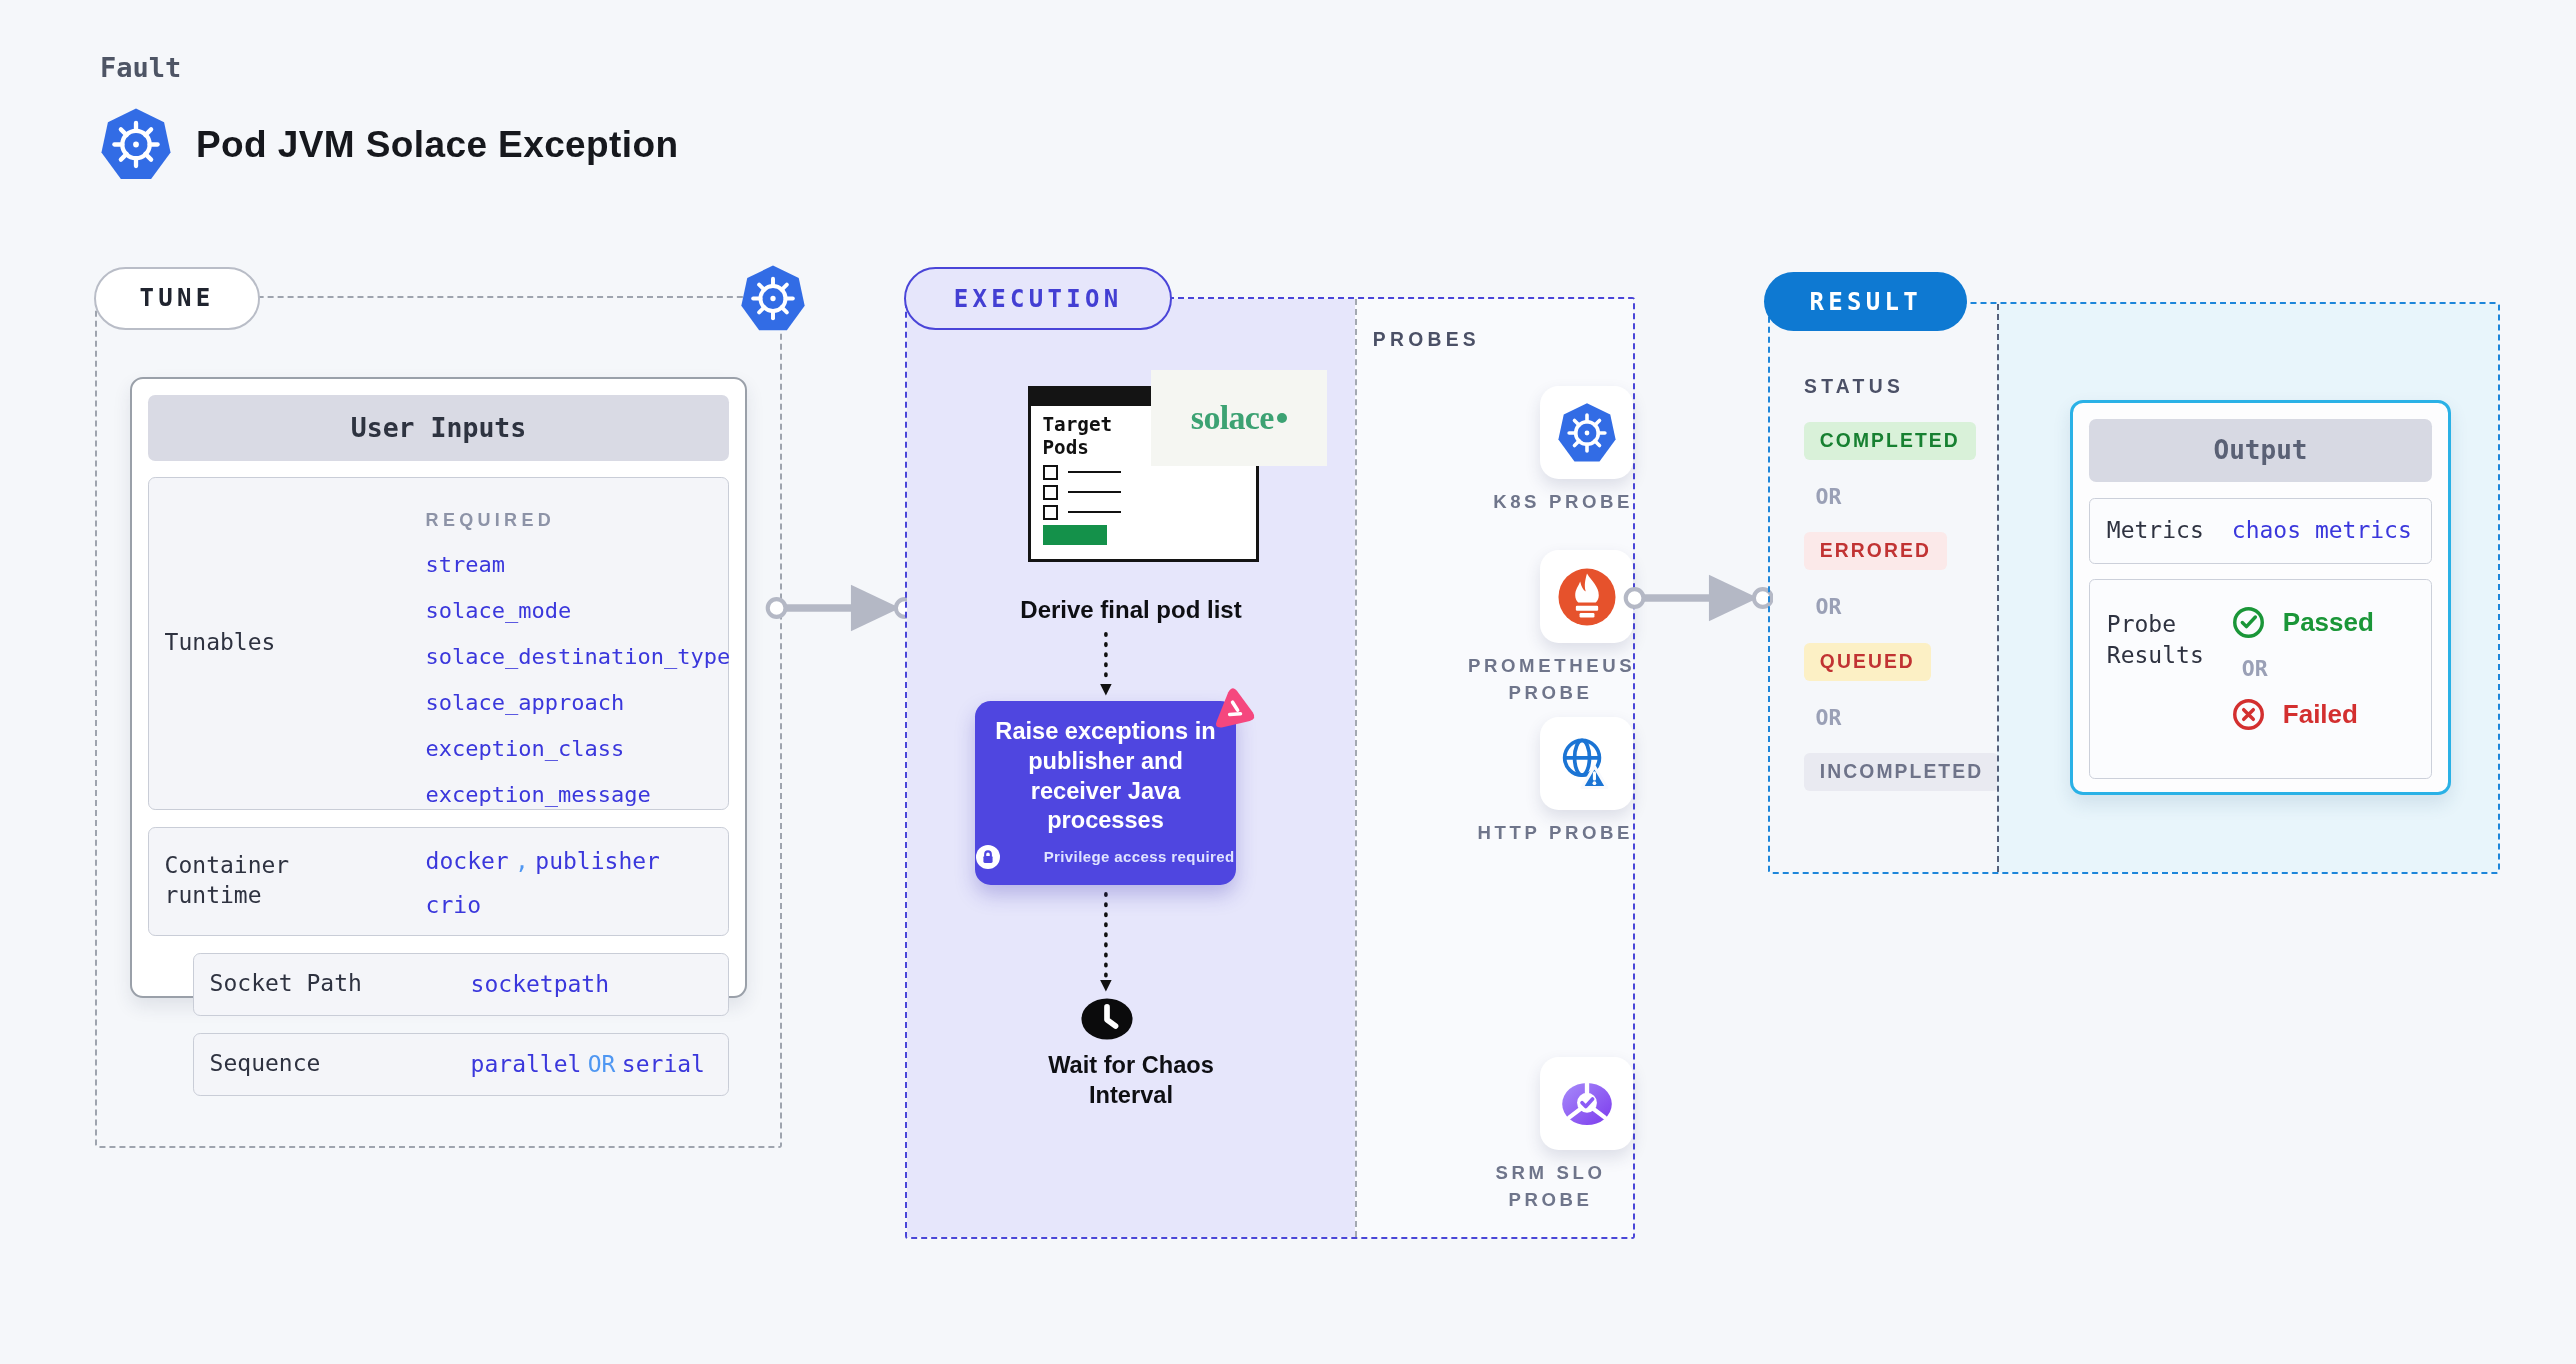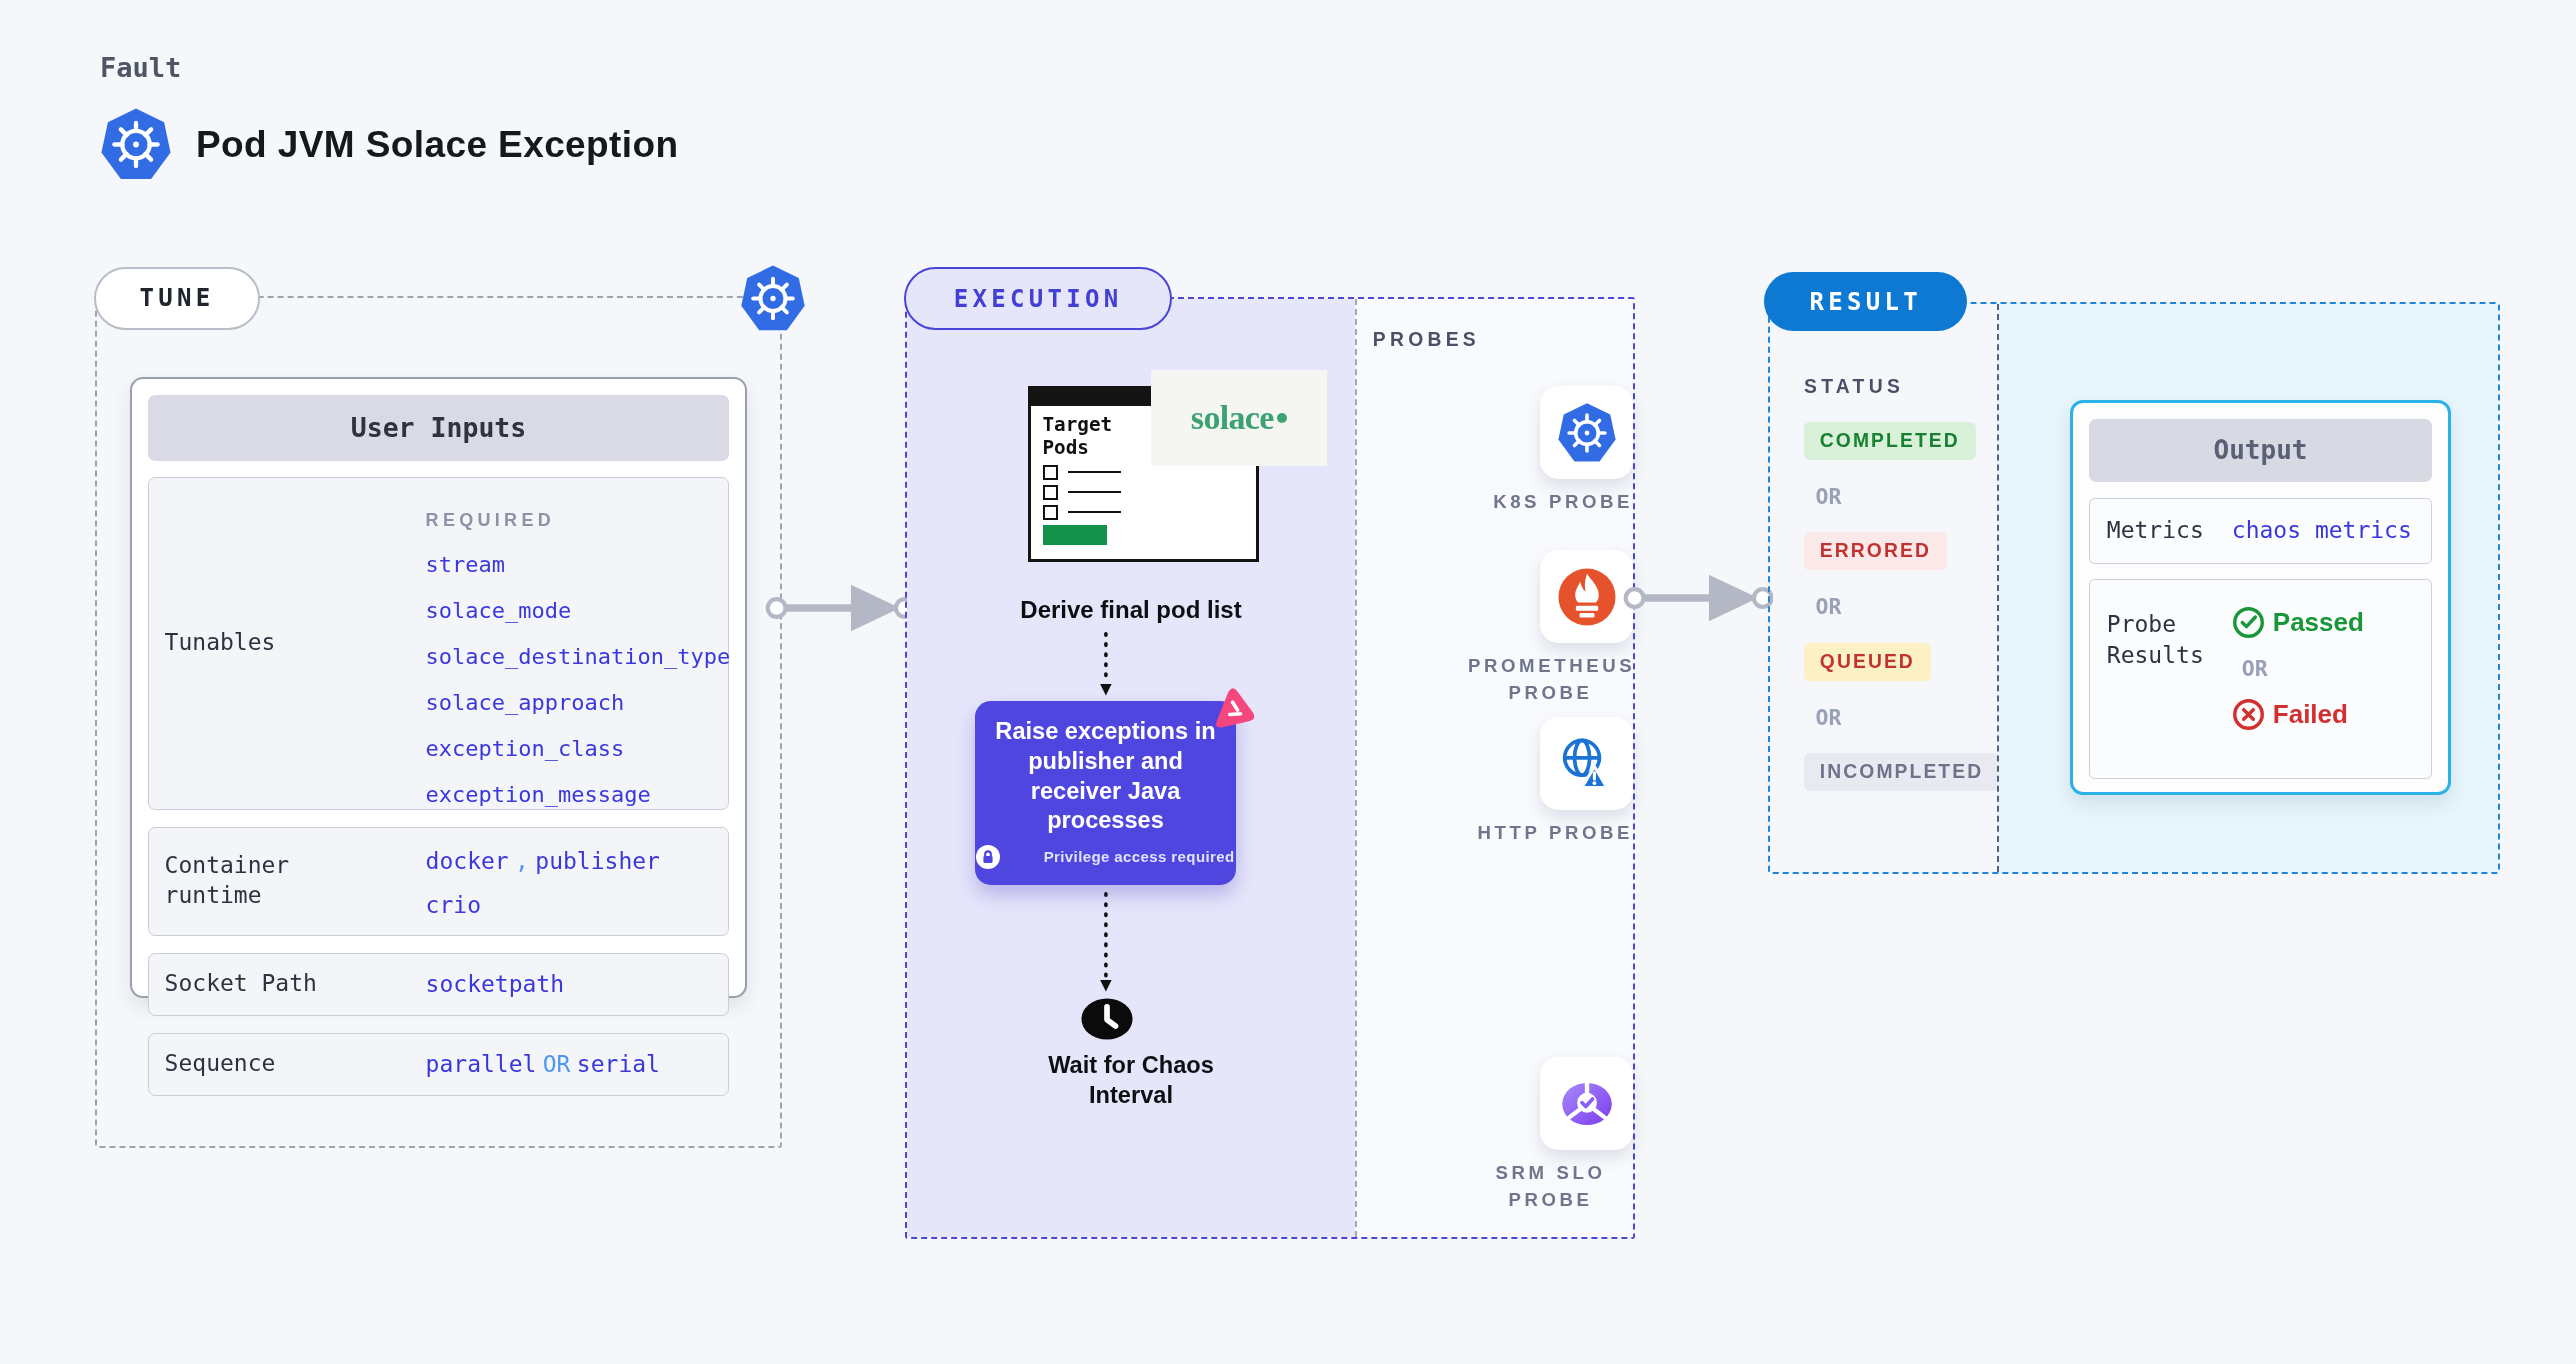--- a/index.html
+++ b/index.html
@@ -36,21 +36,21 @@
   .ui-row{border:1.4px solid #c9cdd7;border-radius:7.2px;background:#f4f5f9;display:flex;
           box-sizing:border-box;margin-bottom:17px;}
   .ui-row .row-label{flex:0 0 172px;padding-left:15.8px;display:flex;align-items:center;
           font-family:"DejaVu Sans Mono","Liberation Mono",monospace;font-size:23px;color:#2e3240;line-height:1.3;}
   .row-tunables{height:333px;}
   .row-tunables .vals{flex:1;padding:21.5px 0 0 89px;}
   .required{font-size:18px;letter-spacing:4.3px;color:#8d93a7;font-weight:700;line-height:43px;}
   .tunable{display:block;font-size:22px;line-height:46px;}
   .row-container{height:109px;}
   .row-container .vals{flex:1;padding:11.5px 0 0 89px;font-size:23px;line-height:44px;}
-  .row-socket,.row-sequence{height:63px;align-items:center;}
+  .row-socket,.row-sequence{height:63px;align-items:center;margin-left:45px;}
   .row-socket .vals,.row-sequence .vals{flex:1;padding-left:89px;font-size:23px;}
 
   
   .h-arrow{position:absolute;width:150px;height:72px;}
   .dot-arrow{position:absolute;width:15.8px;}
 
   
   .exec-box{position:absolute;left:905px;top:297px;width:730px;height:942px;
             border:2.1px dashed #4a46d8;border-radius:2.9px;box-sizing:border-box;}
   .exec-pill{left:-2.9px;top:-32px;width:264px;height:59px;background:#e6e6fb;
@@ -119,21 +119,21 @@
   .output-card .card-header{height:63px;font-size:26px;color:#5a6175;margin-bottom:15.8px;background:#d7d9e3;}
   .out-row{border:1.4px solid #ccd0da;border-radius:5.7px;background:#fbfcfe;box-sizing:border-box;
            display:flex;margin-bottom:15.8px;}
   .out-row .row-label{flex:0 0 125px;padding-left:17px;font-family:"DejaVu Sans Mono","Liberation Mono",monospace;
            font-size:23px;color:#2e3240;line-height:1.35;}
   .row-metrics{height:66px;align-items:center;}
   .row-metrics .vals{font-size:23px;}
   .row-proberes{height:200px;margin-bottom:0;}
   .row-proberes .row-label{padding-top:29px;}
   .pr-vals{flex:1;padding-top:26px;}
-  .pr-line{display:flex;align-items:center;gap:8px;}
+  .pr-line{display:flex;align-items:center;gap:18px;}
   .pr-line svg{width:33px;height:33px;}
   .pr-passed{font-size:26px;font-weight:800;color:#1a9638;}
   .pr-failed{font-size:26px;font-weight:800;color:#d32f2f;}
   .pr-or{font-family:"DejaVu Sans Mono","Liberation Mono",monospace;font-weight:700;font-size:21.5px;
          color:#9aa0b6;margin:17px 0 17px 10px;}
 </style>
 </head>
 <body>
 
 <div class="canvas">

